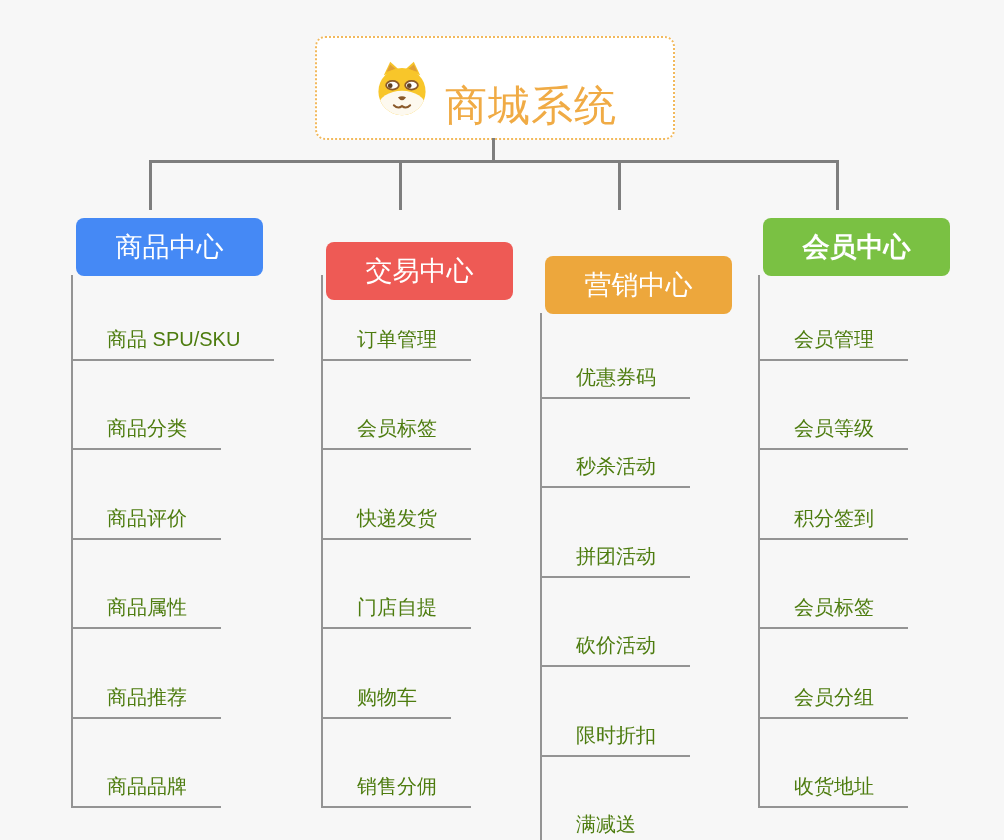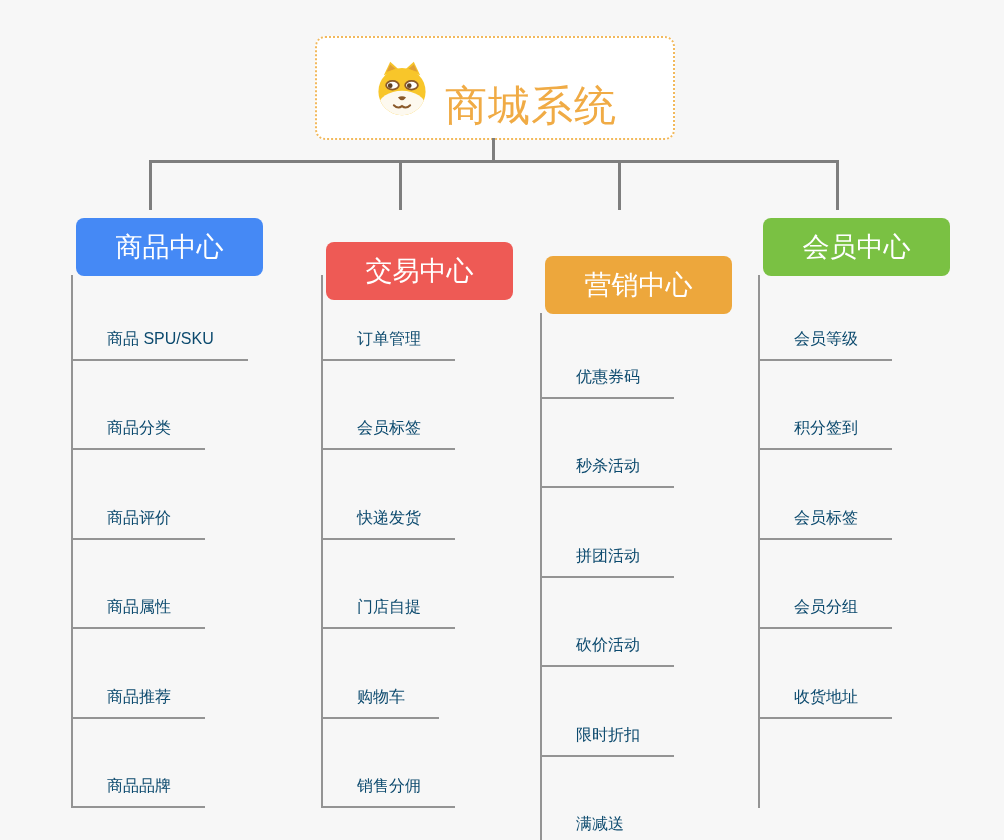--- a/index.html
+++ b/index.html
@@ -38,21 +38,21 @@
     width:187px;height:58px;border-radius:8px;box-sizing:border-box;
     display:flex;align-items:center;justify-content:center;
     color:#ffffff;font-size:27px;white-space:nowrap;
   }
   .leaves{
     position:absolute;left:14px;top:57px;height:533px;
     border-left:2px solid #949494;
   }
   .leaf{
     display:block;width:max-content;white-space:nowrap;
-    font-size:16px;line-height:28px;color:#0c4a6e;
+    font-size:20px;line-height:28px;color:#4d7c0f;
     padding:0 34px 6px;margin-top:53.5px;
     border-bottom:2px solid #949494;
   }
   .leaf:first-child{margin-top:49.5px;}
 </style>
 </head>
 <body>
 
 <div class="root-node" style="border-color: rgb(242, 185, 92);">
   <svg class="root-icon" viewBox="0 0 64 64" aria-hidden="true">
@@ -112,21 +112,22 @@
     <div class="leaf">优惠券码</div>
     <div class="leaf">秒杀活动</div>
     <div class="leaf">拼团活动</div>
     <div class="leaf">砍价活动</div>
     <div class="leaf">限时折扣</div>
     <div class="leaf">满减送</div>
   </div>
 </div>
 
 <div class="branch-col c3">
-  <div class="branch-header" style="background-color: rgb(122, 193, 67);">会员中心</div>
+  <div class="branch-header" style="background-color: rgb(122, 193, 67); font-weight: bold;">会员中心</div>
   <div class="leaves">
+    <div class="leaf">会员管理</div>
     <div class="leaf">会员等级</div>
     <div class="leaf">积分签到</div>
     <div class="leaf">会员标签</div>
     <div class="leaf">会员分组</div>
     <div class="leaf">收货地址</div>
   </div>
 </div>
 
 </body></html>

